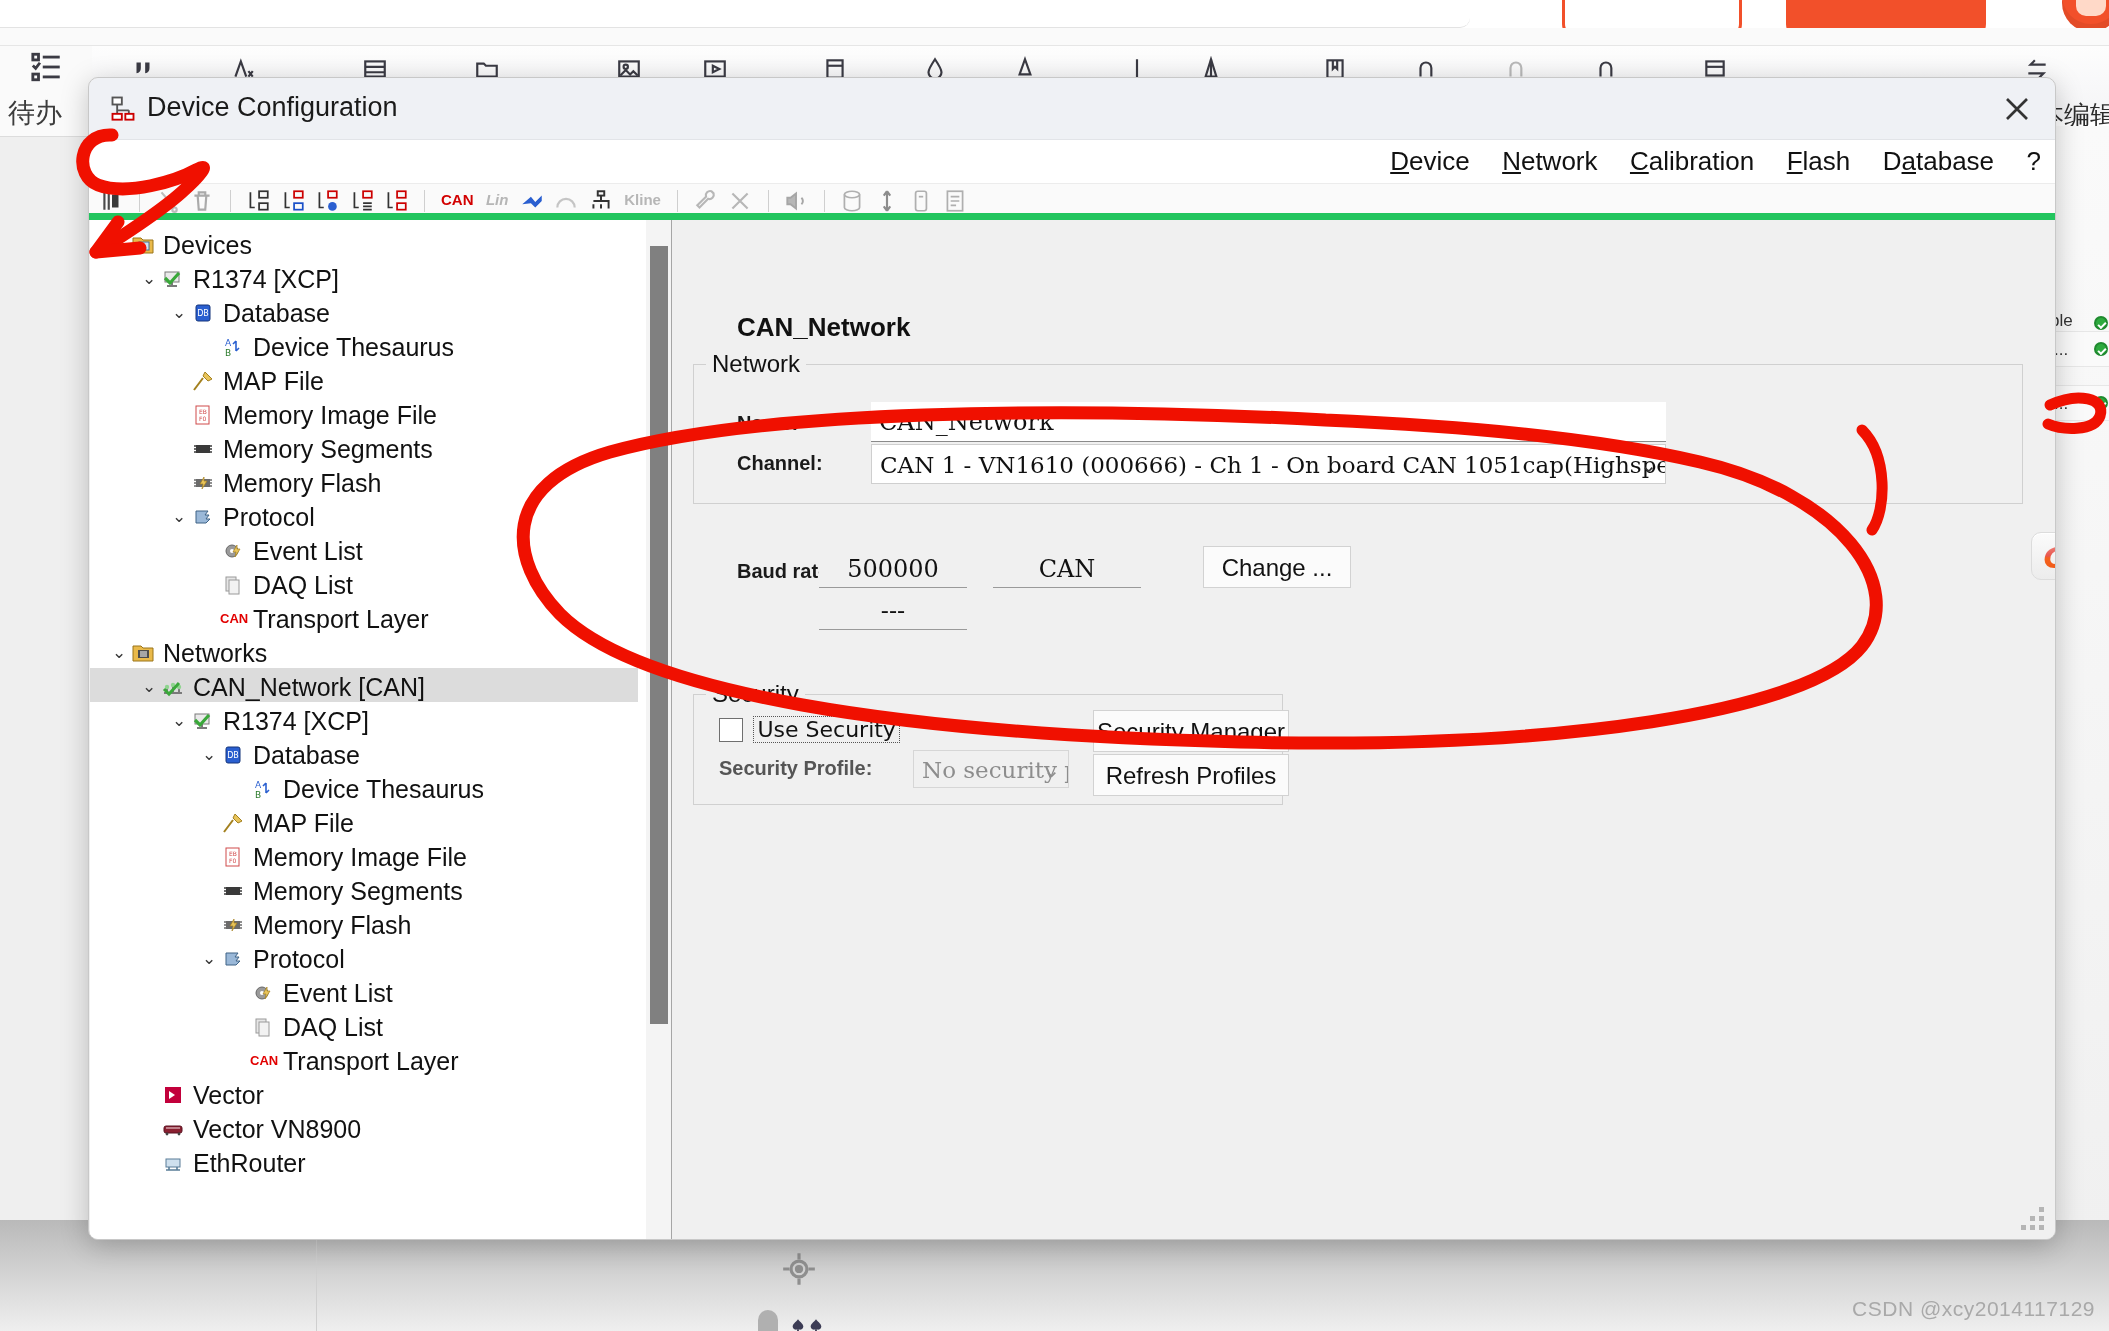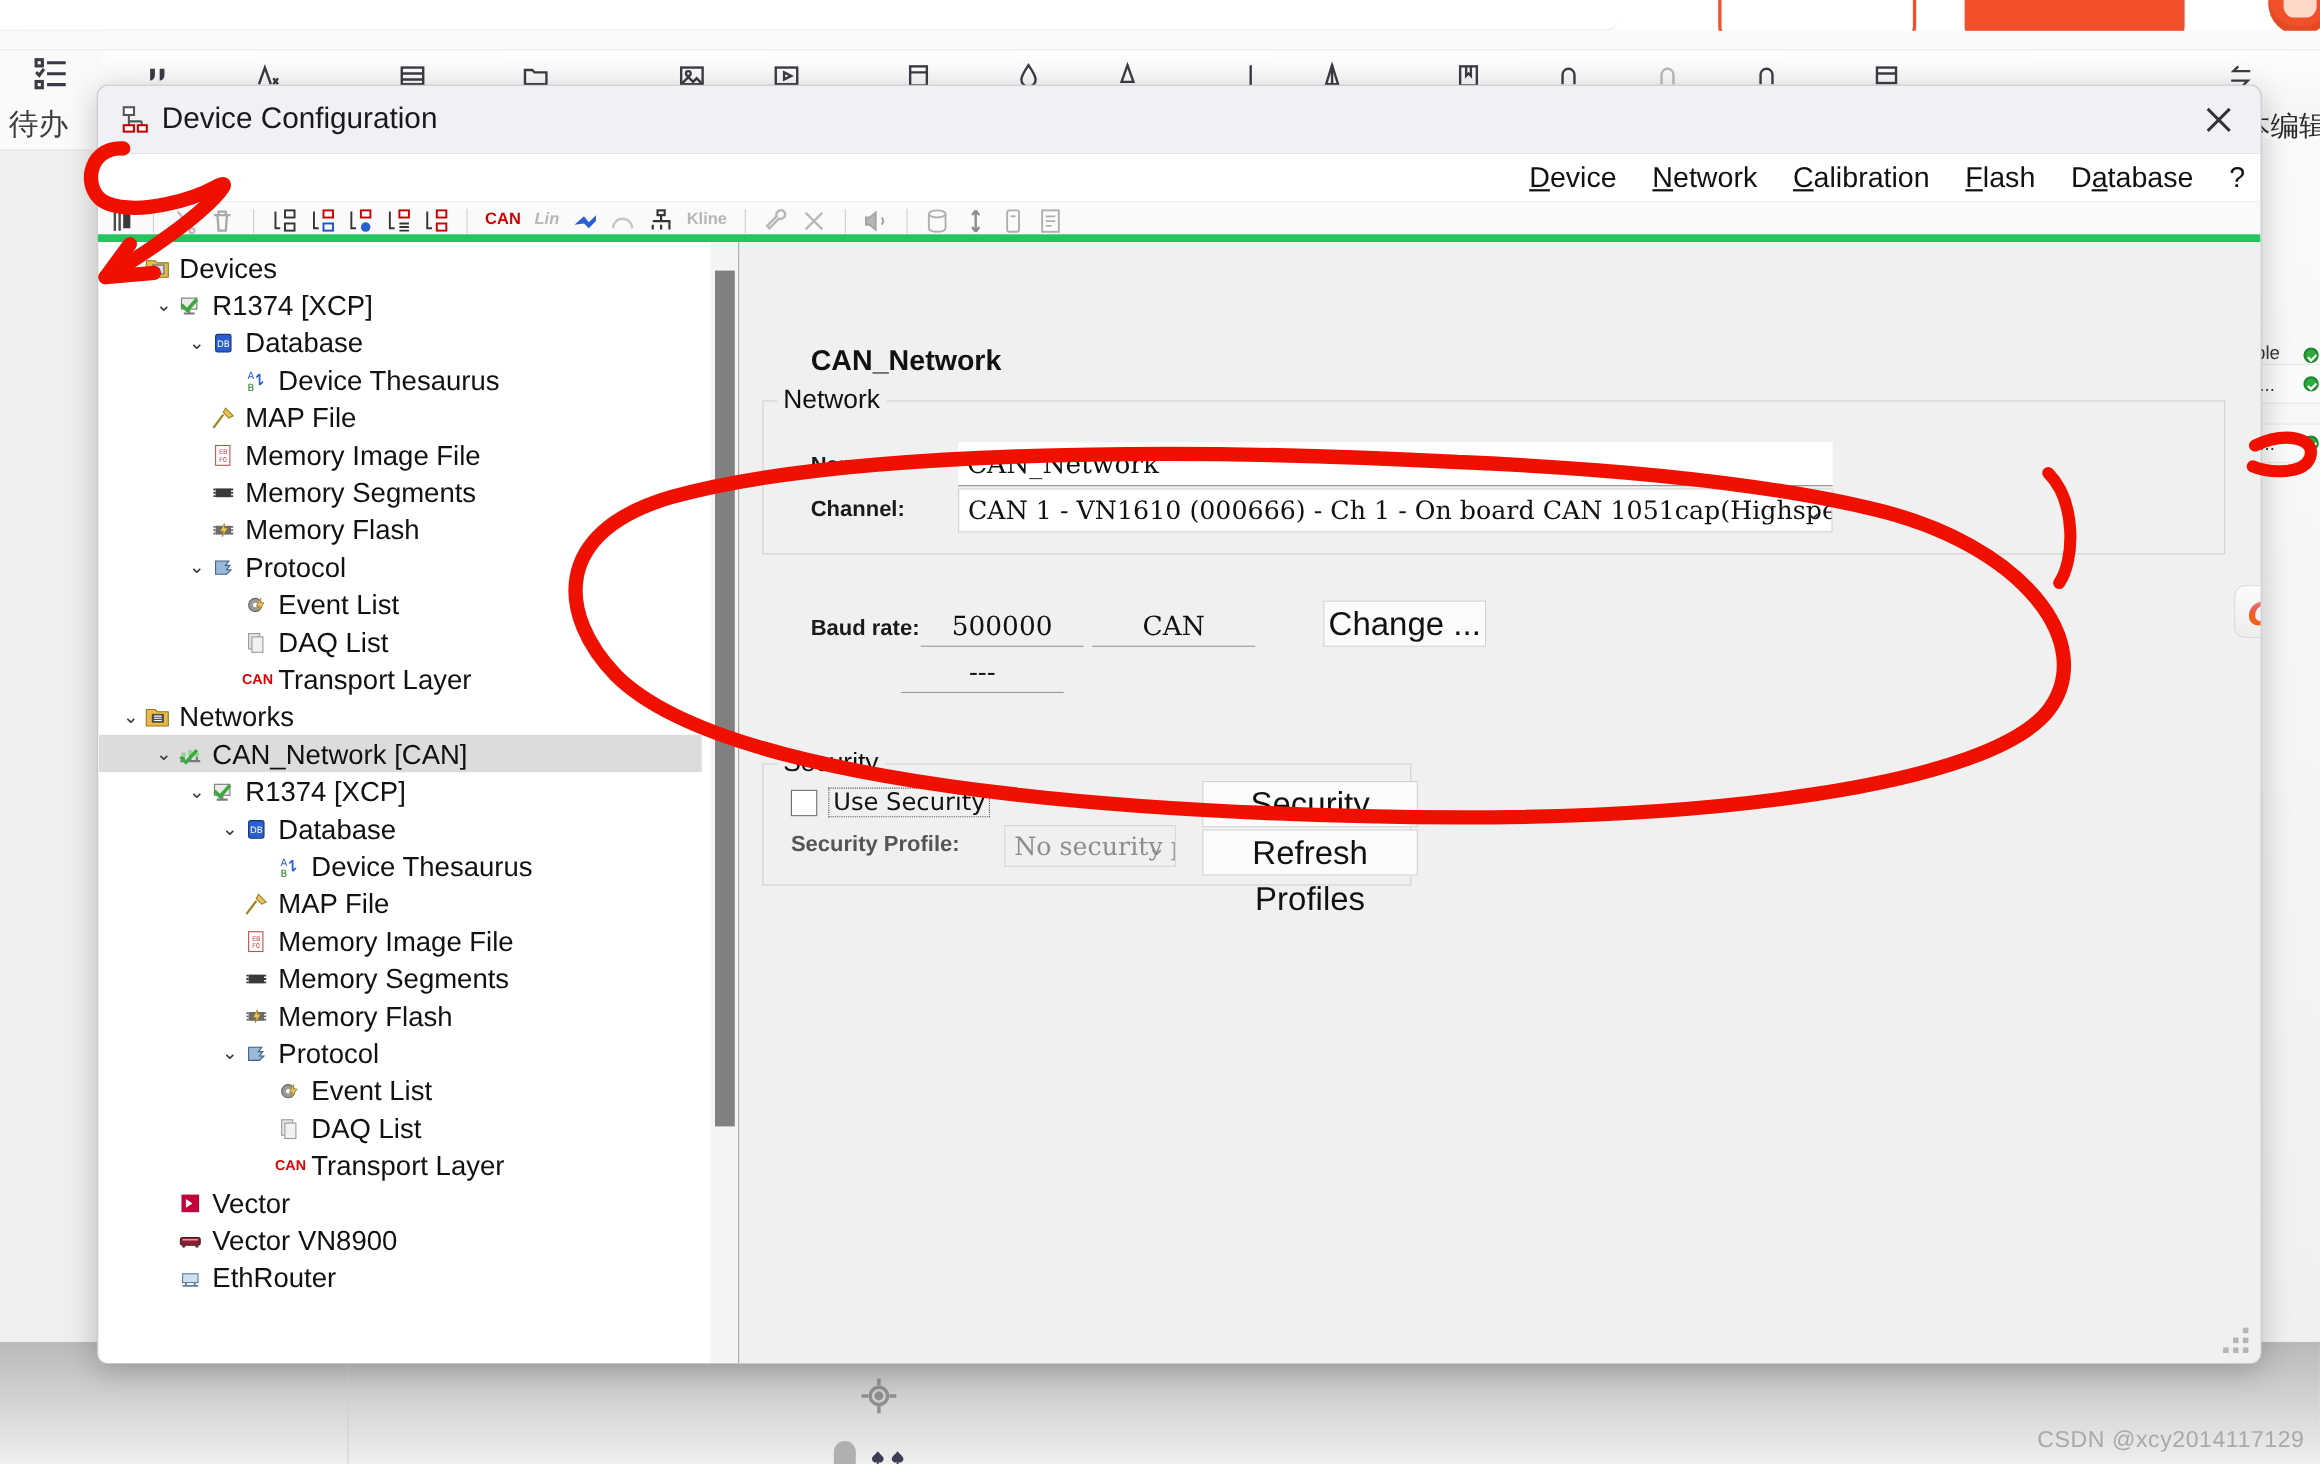--- a/index.html
+++ b/index.html
@@ -292,21 +292,21 @@
   .ro-field {
     position: absolute; background: #f0f0f0;
     border: none; border-bottom: 1px solid #9a9a9a;
     font-family: "DejaVu Serif", serif;
     font-size: 24px; color: #111;
     text-align: center; line-height: 38px;
   }
   .btn {
     position: absolute; background: #fbfbfb;
     border: 1px solid #d2d2d2;
-    font-size: 30px; color: #111; cursor: pointer;
+    font-size: 24px; color: #111; cursor: pointer;
     font-family: "Liberation Sans", sans-serif;
   }
 
   .chk-wrap {
     position: absolute; left: 46px; top: 496px; cursor: pointer;
   }
   .chk-box {
     display: inline-block; width: 24px; height: 24px;
     border: 1px solid #6f6f6f; background: #ffffff; vertical-align: middle;
   }
@@ -767,21 +767,21 @@
         <div class="fld-label" style="left:64px; top:232px;">Channel:</div>
         <div class="combo" style="left:198px; top:224px; width:795px; height:40px;">
           <span>CAN 1 - VN1610 (000666) - Ch 1 - On board CAN 1051cap(Highspeed)</span>
           <span class="chev">⌄</span>
         </div>
         <div class="canlogo">
           <div class="canlogo-text">CAN</div>
         </div>
 
         <div class="fld-label" style="left:64px; top:340px;">Baud rate:</div>
-        <div class="ro-field" style="left:164px; top:330px; width:148px; height:38px;">500000</div>
+        <div class="ro-field" style="left:146px; top:330px; width:148px; height:38px;">500000</div>
         <div class="ro-field" style="left:320px; top:330px; width:148px; height:38px;">CAN</div>
         <div class="btn" style="left:530px; top:326px; width:148px; height:42px; line-height:42px; text-align:center;">Change ...</div>
         <div class="ro-field" style="left:146px; top:372px; width:148px; height:38px;">---</div>
 
         <fieldset class="grp grp-sec">
           <legend>Security</legend>
         </fieldset>
         <div class="chk-wrap">
           <span class="chk-box"></span>
           <span class="chk-label">Use Security</span>

